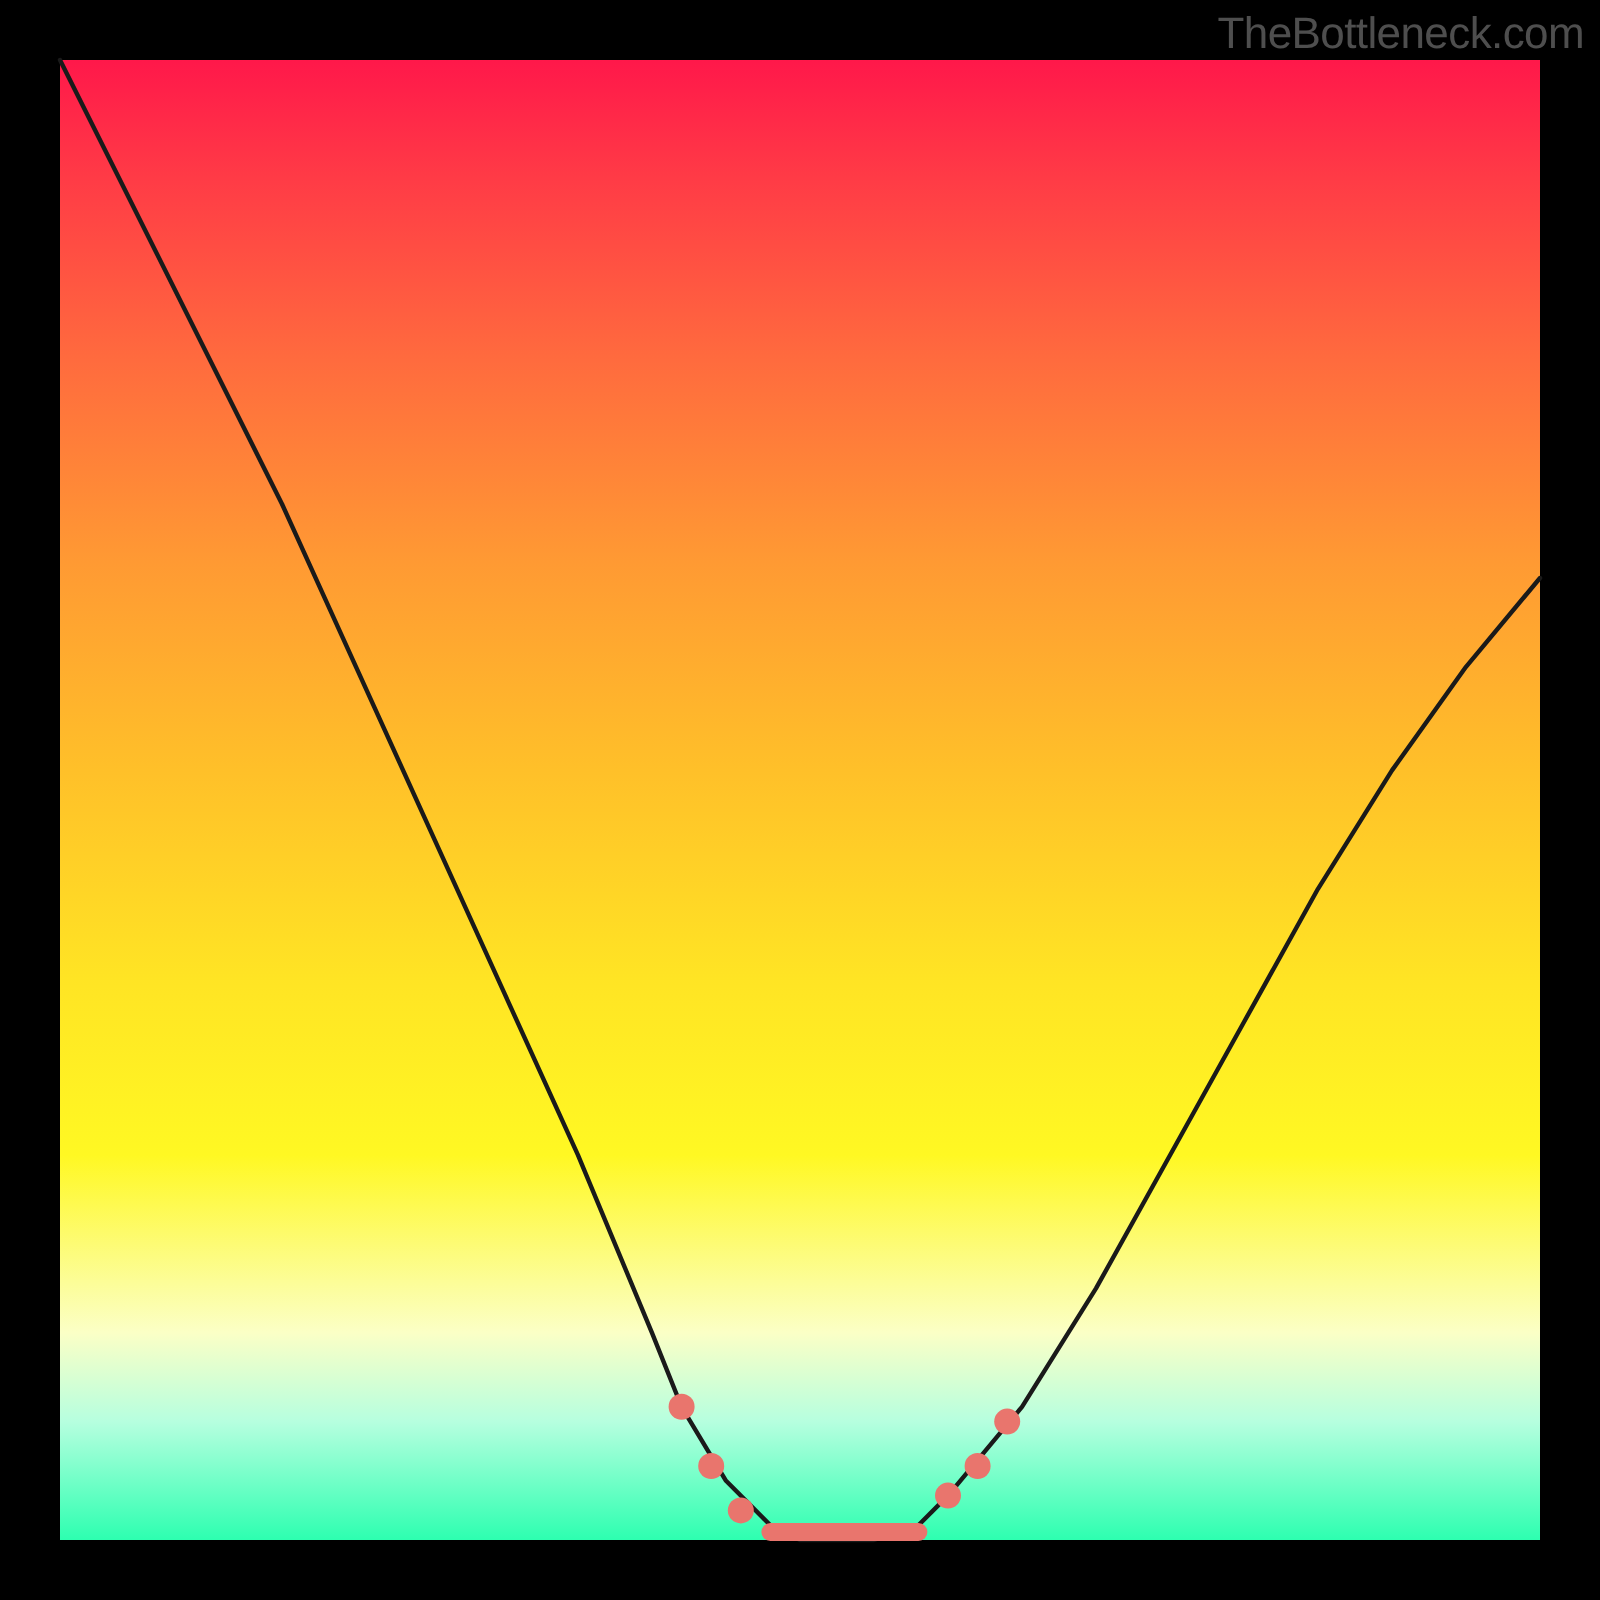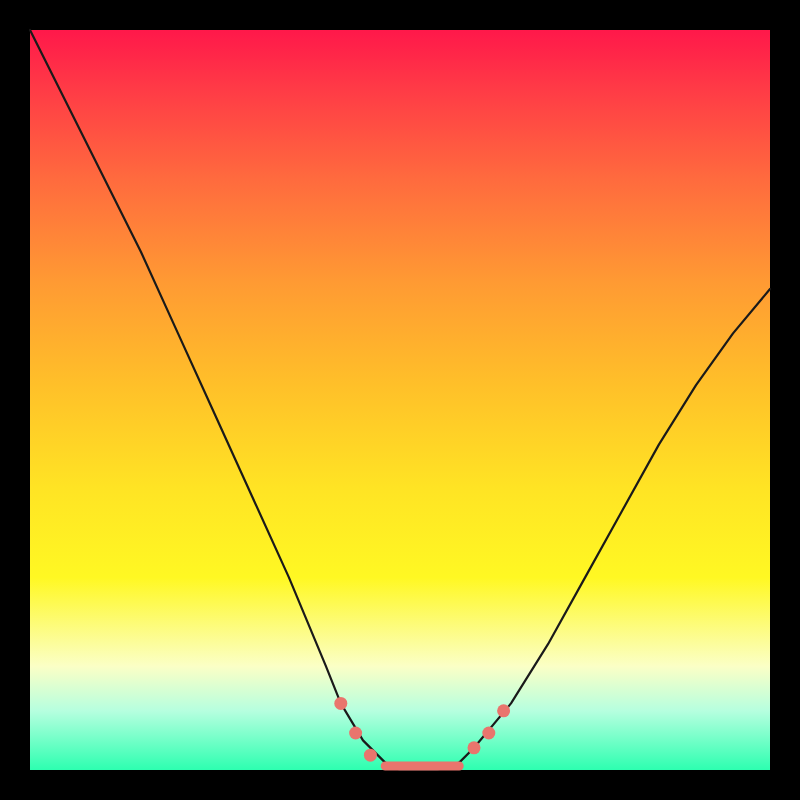--- a/index.html
+++ b/index.html
@@ -72,20 +72,21 @@
   }
   .dot {
     fill: #e9756d;
   }
 </style>
 </head>
 <body>
 
 <div class="frame">
 
+  <div class="attribution">TheBottleneck.com</div>
 
   <div class="plot-area">
 
     <svg class="curve" viewBox="0 0 740 740" preserveAspectRatio="none">
 
       <path id="curve-path" class="curve-path" d="M0.0 0.0 L37.0 74.0 L74.0 148.0 L111.0 222.0 L148.0 303.4 L185.0 384.8 L222.0 466.2 L259.0 547.6 L296.0 636.4 L310.8 673.4 L333.0 710.4 L355.2 732.6 L370.0 740.0 L384.8 740.0 L407.0 740.0 L429.2 732.6 L444.0 717.8 L481.0 673.4 L518.0 614.2 L555.0 547.6 L592.0 481.0 L629.0 414.4 L666.0 355.2 L703.0 303.4 L740.0 259.0 "></path>
 
       <line id="min-seg" class="min-seg" x1="355.2" y1="736" x2="429.2" y2="736"></line>
 
       <g id="dots">

